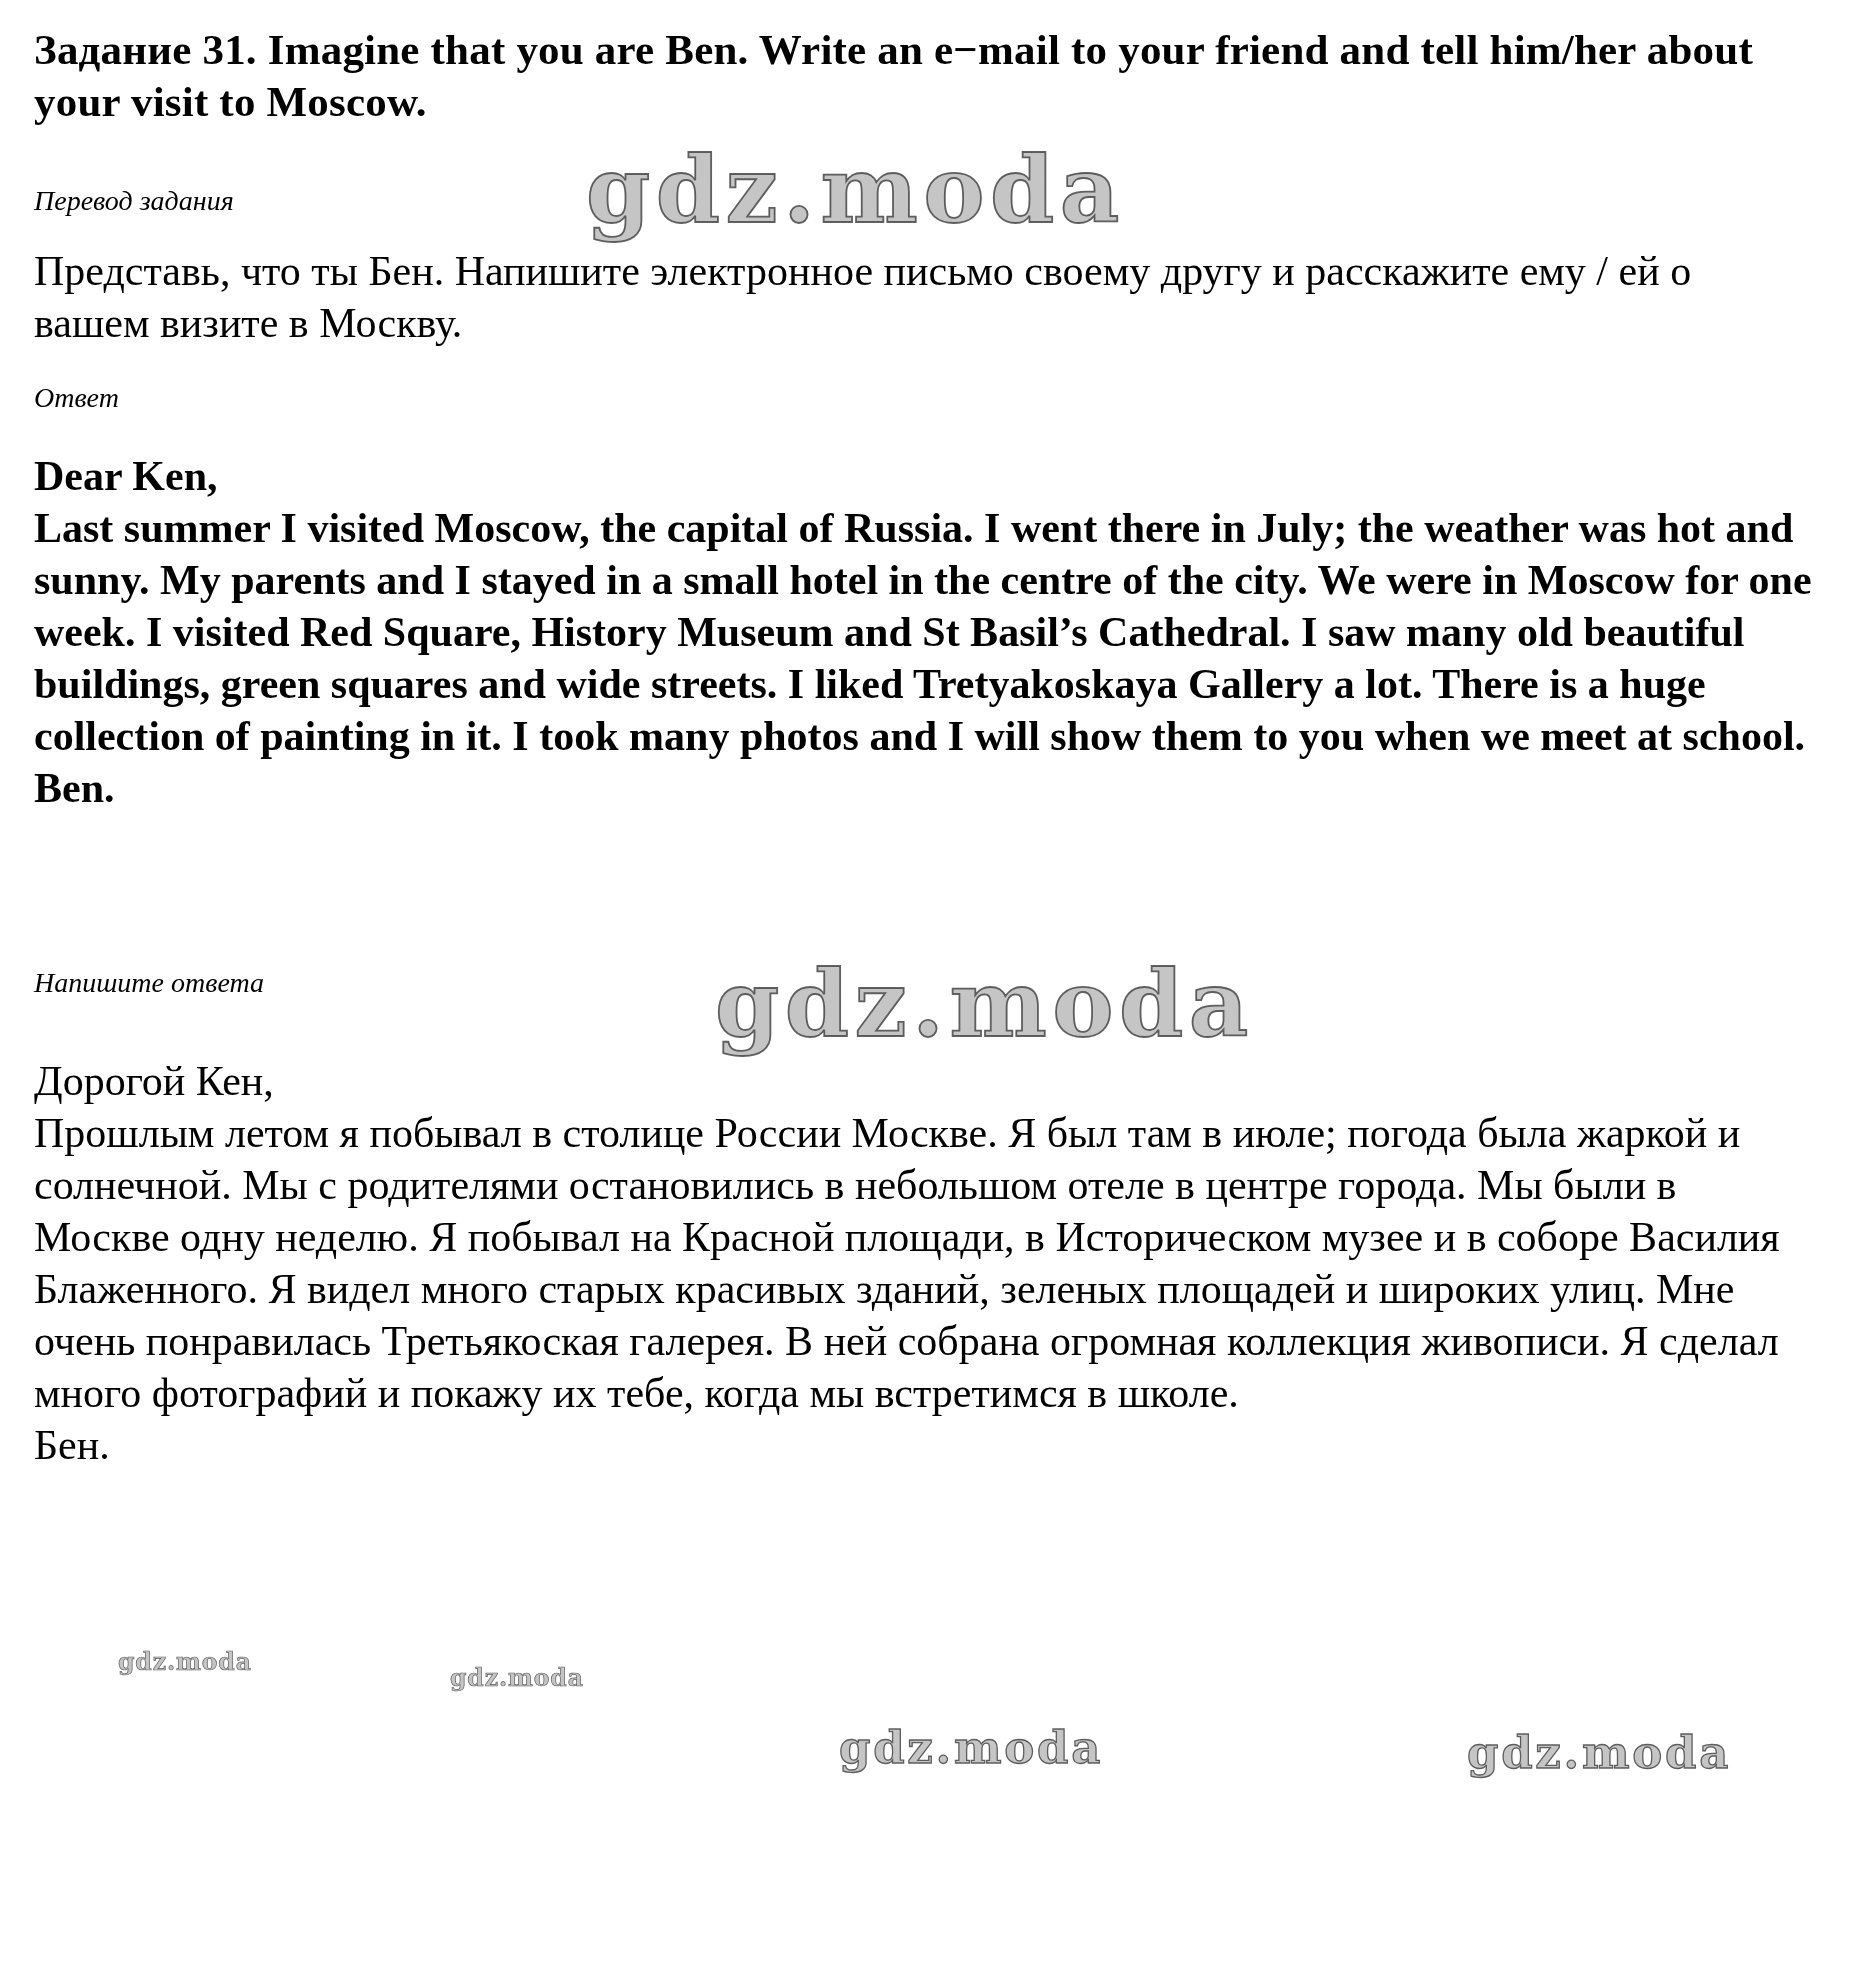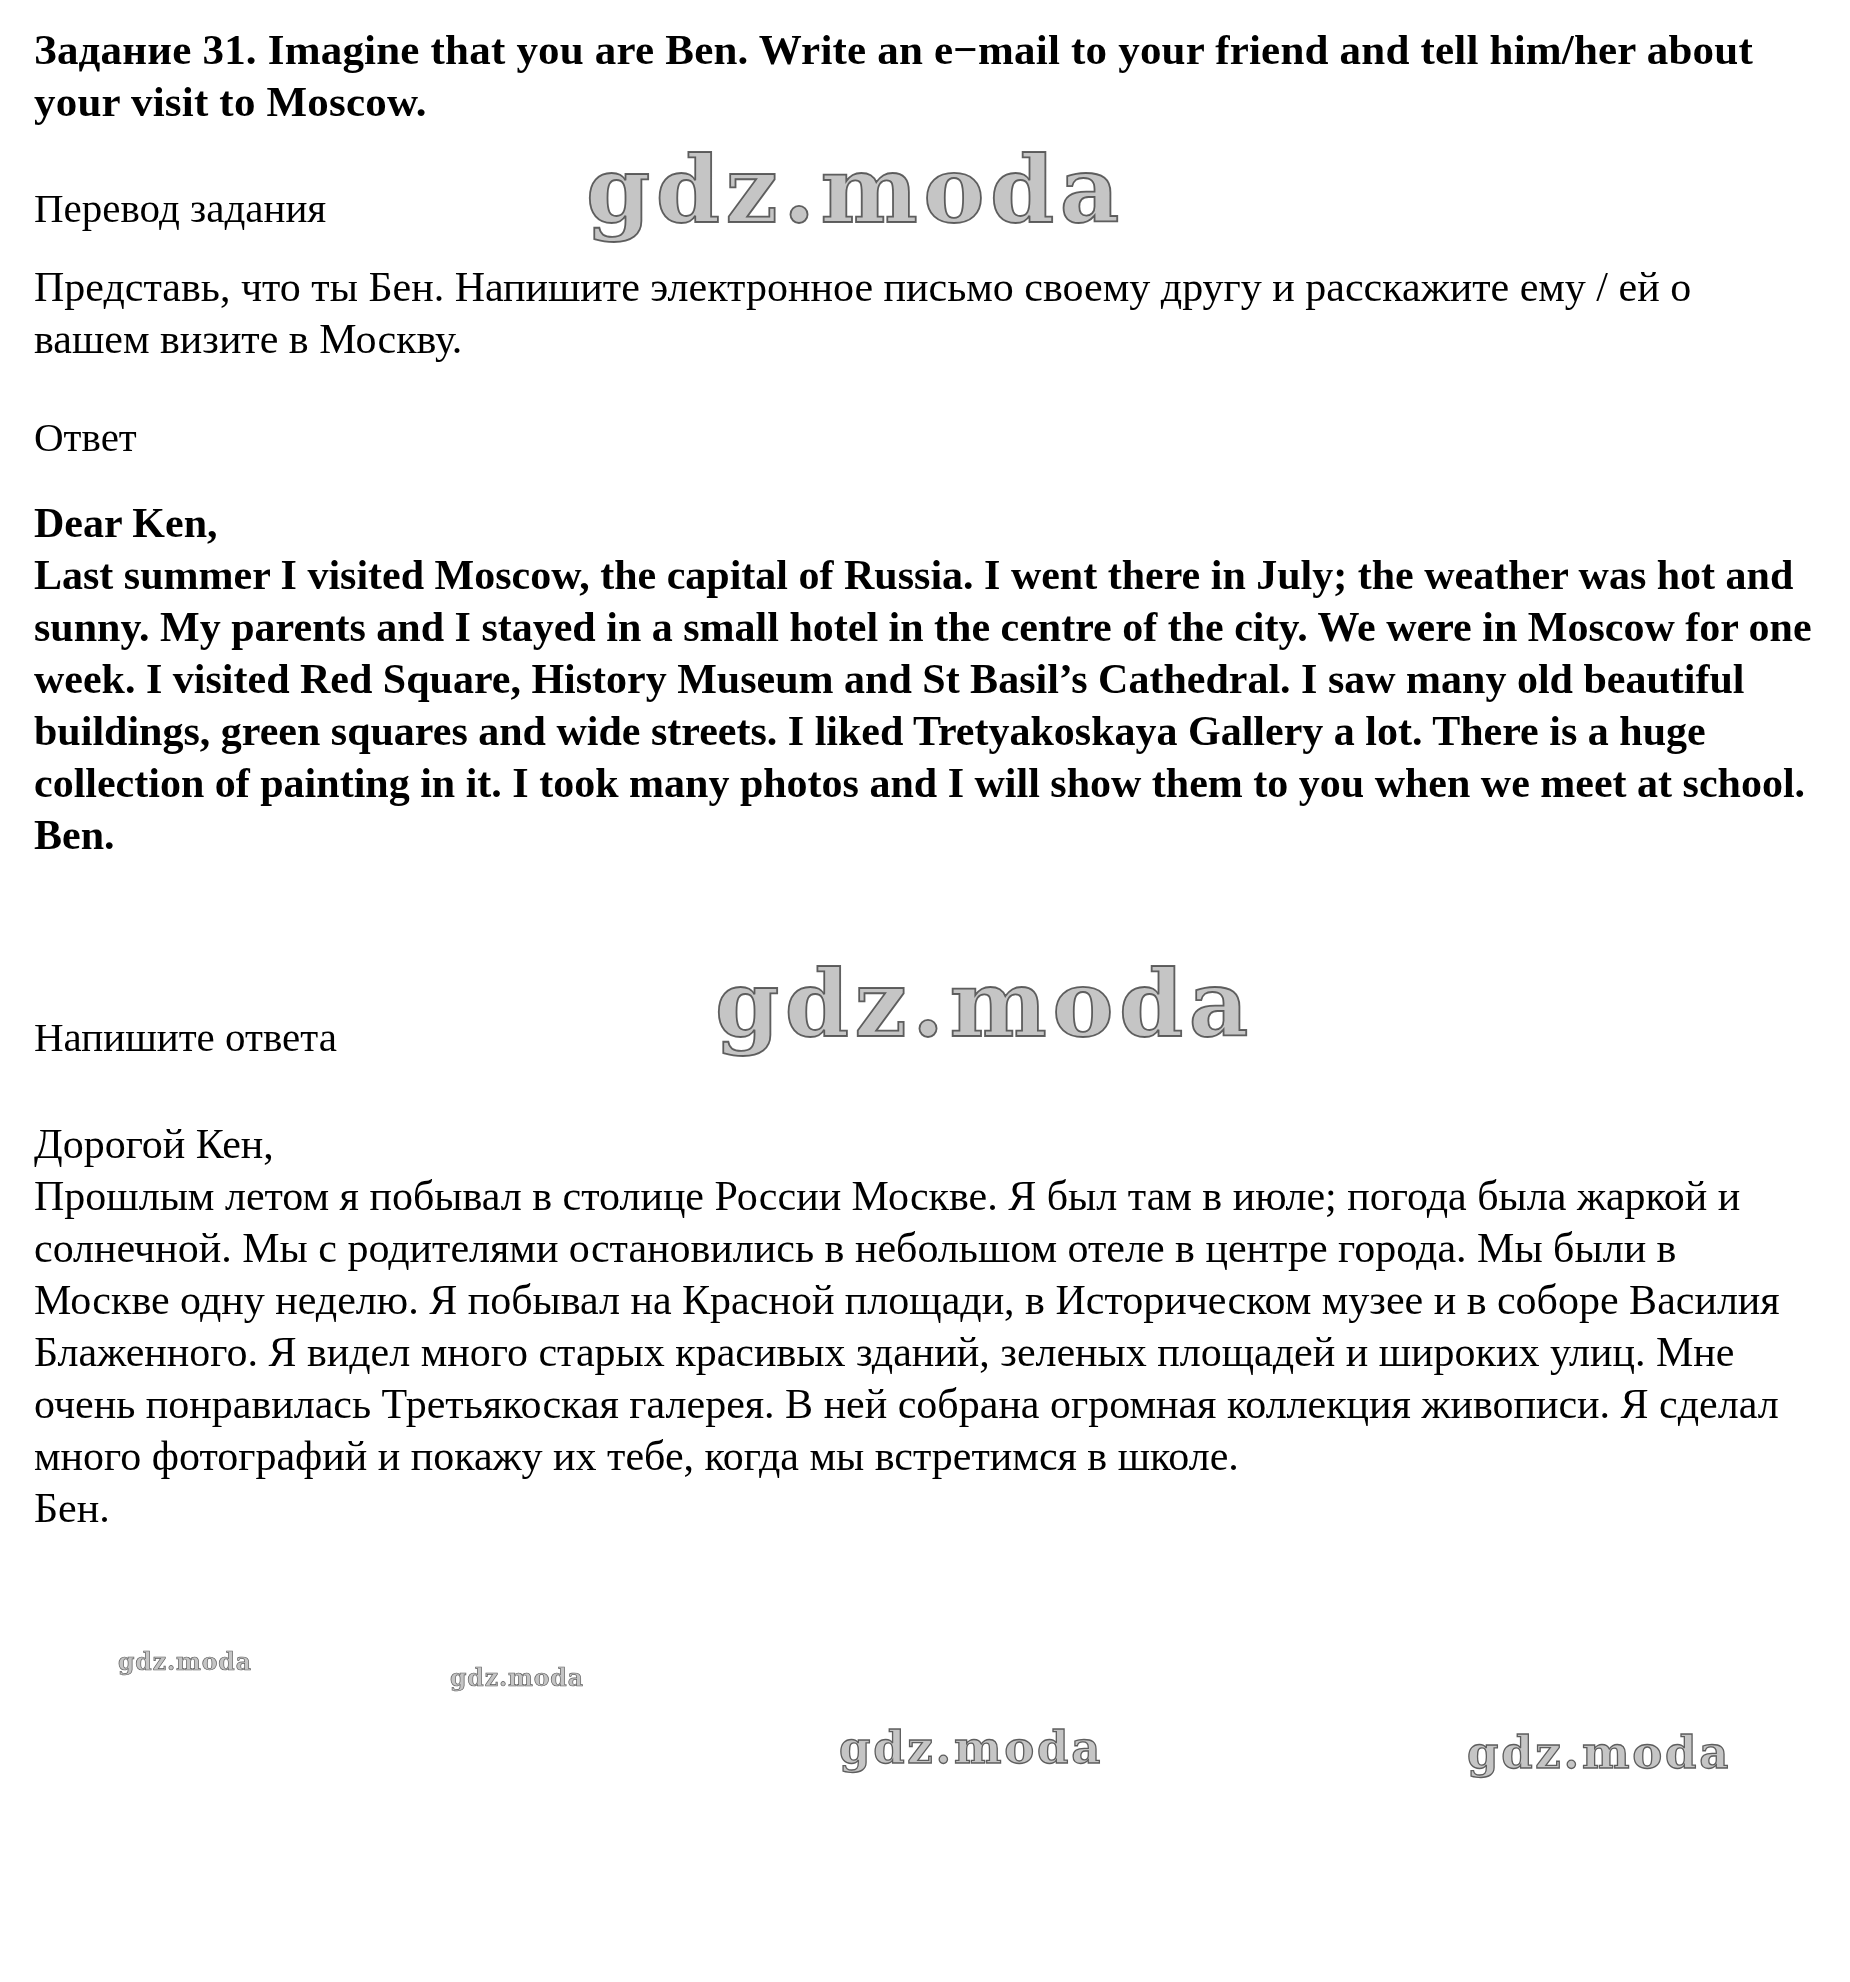--- a/index.html
+++ b/index.html
@@ -20,25 +20,26 @@
     padding: 23.5px 34px 0 34px;
     width: 1782px;
   }
   .task-title {
     font-weight: bold;
     font-size: 43px;
     line-height: 1.22;
     letter-spacing: 0.2px;
   }
   .section-label {
-    font-size: 41px;
+    font-style: italic;
+    font-size: 28px;
     line-height: 1.2;
   }
   .label-1 { margin-top: 56px; }
-  .label-2 { margin-top: 48px; }
+  .label-2 { margin-top: 32px; }
   .label-3 { margin-top: 152px; }
   .para {
     font-size: 42px;
     line-height: 52px;
   }
   .para-translation { margin-top: 27px; }
   .answer-block { margin-top: 35px; font-weight: bold; }
   .answer-translation-block { margin-top: 56px; }
   .wm {
     position: absolute;

